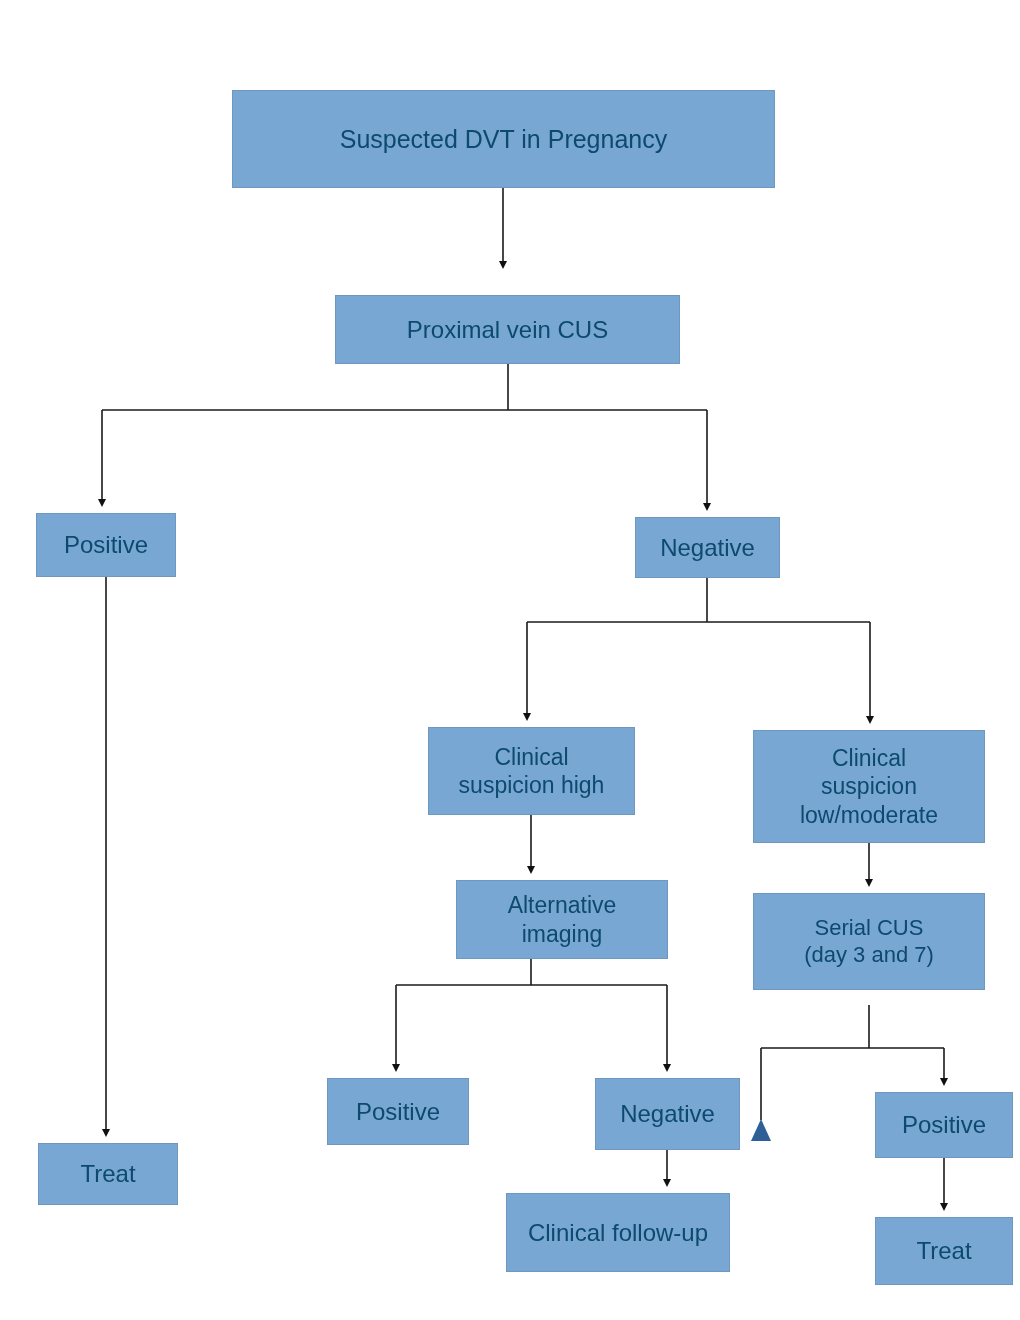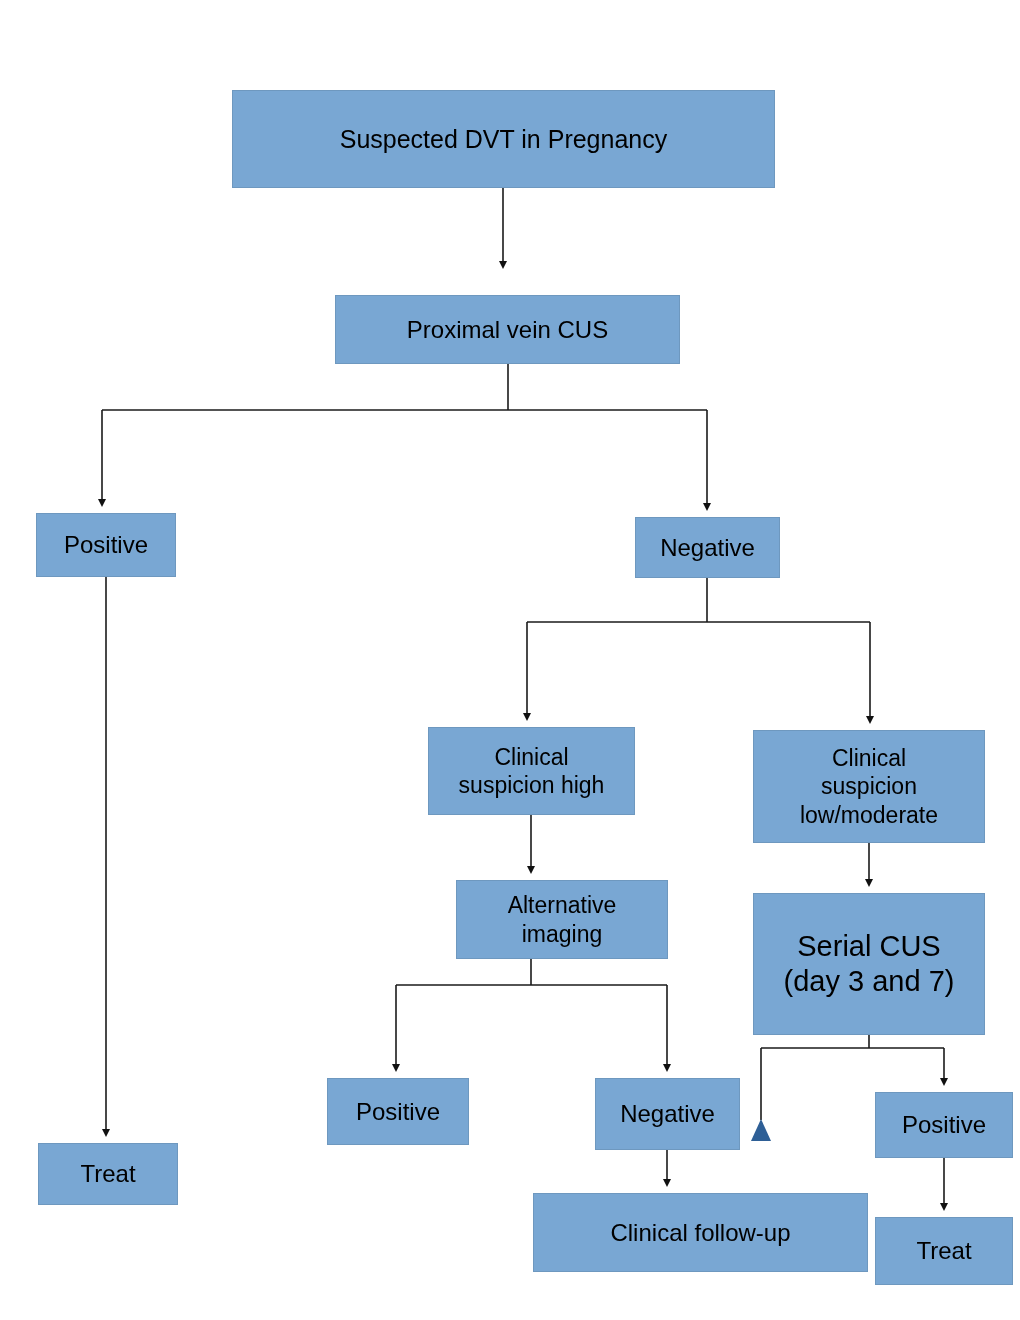--- a/index.html
+++ b/index.html
@@ -20,41 +20,41 @@
     left: 0;
     top: 0;
     width: 1020px;
     height: 1320px;
   }
   .node {
     position: absolute;
     box-sizing: border-box;
     background: #79A7D3;
     border: 1px solid #6E98BF;
-    color: #000000;
+    color: #0c4a6e;
     display: flex;
     align-items: center;
     justify-content: center;
     text-align: center;
     line-height: 1.22;
     z-index: 2;
     white-space: pre-line;
   }
   .n-root      { left:232px; top:90px;   width:543px; height:98px;  font-size:25px; }
   .n-cus       { left:335px; top:276px;  width:345px; height:69px;  font-size:24px;margin-top:19px; }
   .n-pos1      { left:36px;  top:513px;  width:140px; height:64px;  font-size:24px; }
   .n-neg1      { left:635px; top:517px;  width:145px; height:61px;  font-size:24px; }
   .n-high      { left:428px; top:727px;  width:207px; height:88px;  font-size:23px; }
   .n-lowmod    { left:753px; top:730px;  width:232px; height:113px; font-size:23px; }
   .n-altimg    { left:428px; top:880px;  width:212px; height:79px;  font-size:23px;margin-left:28px; }
-  .n-serial    { left:753px; top:893px;  width:232px; height:142px; font-size:29px; }
+  .n-serial    { left:753px; top:893px;  width:232px; height:97px; font-size:22px; }
   .n-treat1    { left:38px;  top:1143px; width:140px; height:62px;  font-size:24px; }
   .n-pos2      { left:327px; top:1078px; width:142px; height:67px;  font-size:24px; }
   .n-neg2      { left:595px; top:1078px; width:145px; height:72px;  font-size:24px; }
-  .n-followup  { left:533px; top:1193px; width:335px; height:79px;  font-size:24px;text-align:right; }
+  .n-followup  { left:506px; top:1193px; width:224px; height:79px;  font-size:24px;text-align:right; }
   .n-pos3      { left:875px; top:1092px; width:138px; height:66px;  font-size:24px; }
   .n-treat2    { left:875px; top:1217px; width:138px; height:68px;  font-size:24px; }
 </style>
 </head>
 <body>
 
 <div id="canvas">
 
   <svg id="edges" viewBox="0 0 1020 1320" xmlns="http://www.w3.org/2000/svg">
     <defs>

